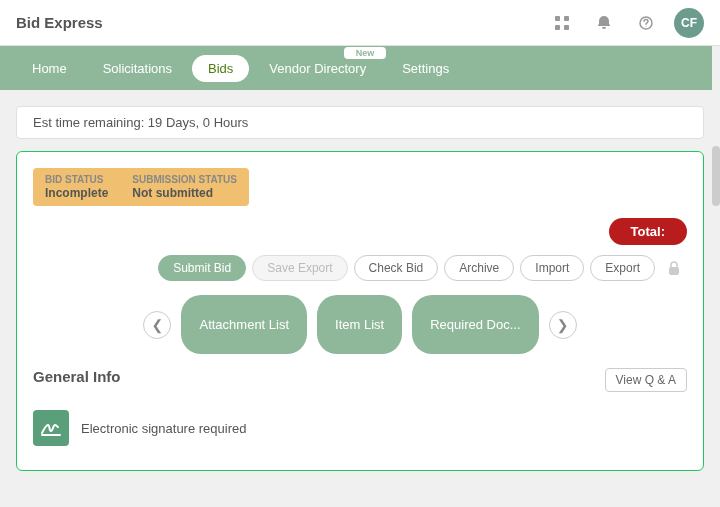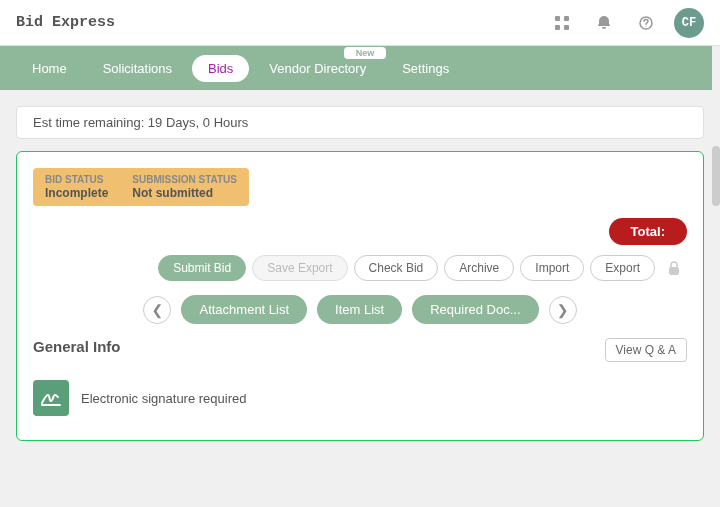--- a/index.html
+++ b/index.html
@@ -7,21 +7,20 @@
 
     
     .top-bar {
       background: #fff;
       height: 46px;
       display: flex;
       align-items: center;
       justify-content: space-between;
       padding: 0 16px;
       border-bottom: 1px solid #e0e0e0;
-      font-family: Liberation Mono, monospace;
     }
     .top-bar-left {
       display: flex;
       align-items: center;
       gap: 8px;
     }
     .logo-text {
       font-size: 15px;
       font-weight: 600;
       color: #555;
@@ -67,21 +66,21 @@
     .nav-item {
       padding: 6px 16px;
       border-radius: 20px;
       color: #fff;
       cursor: pointer;
       font-size: 13px;
       font-weight: 500;
     }
     .nav-item.active {
       background: #fff;
-      color: #a21caf;
+      color: #4d7c0f;
     }
     .nav-item-wrapper {
       position: relative;
       display: flex;
       align-items: center;
     }
     .new-badge {
       background: #fff;
       color: #8fb89a;
       font-size: 9px;
@@ -211,21 +210,21 @@
       justify-content: center;
       gap: 10px;
       margin-bottom: 14px;
       position: relative;
     }
     .tab-btn {
       background: #8fb89a;
       color: #fff;
       border: none;
       border-radius: 20px;
-      padding: 7px 18px;
+      padding: 22px 18px;
       font-size: 13px;
       font-weight: 500;
       cursor: pointer;
     }
     .tab-nav-btn {
       width: 28px;
       height: 28px;
       border-radius: 50%;
       border: 1px solid #ccc;
       background: #fff;

